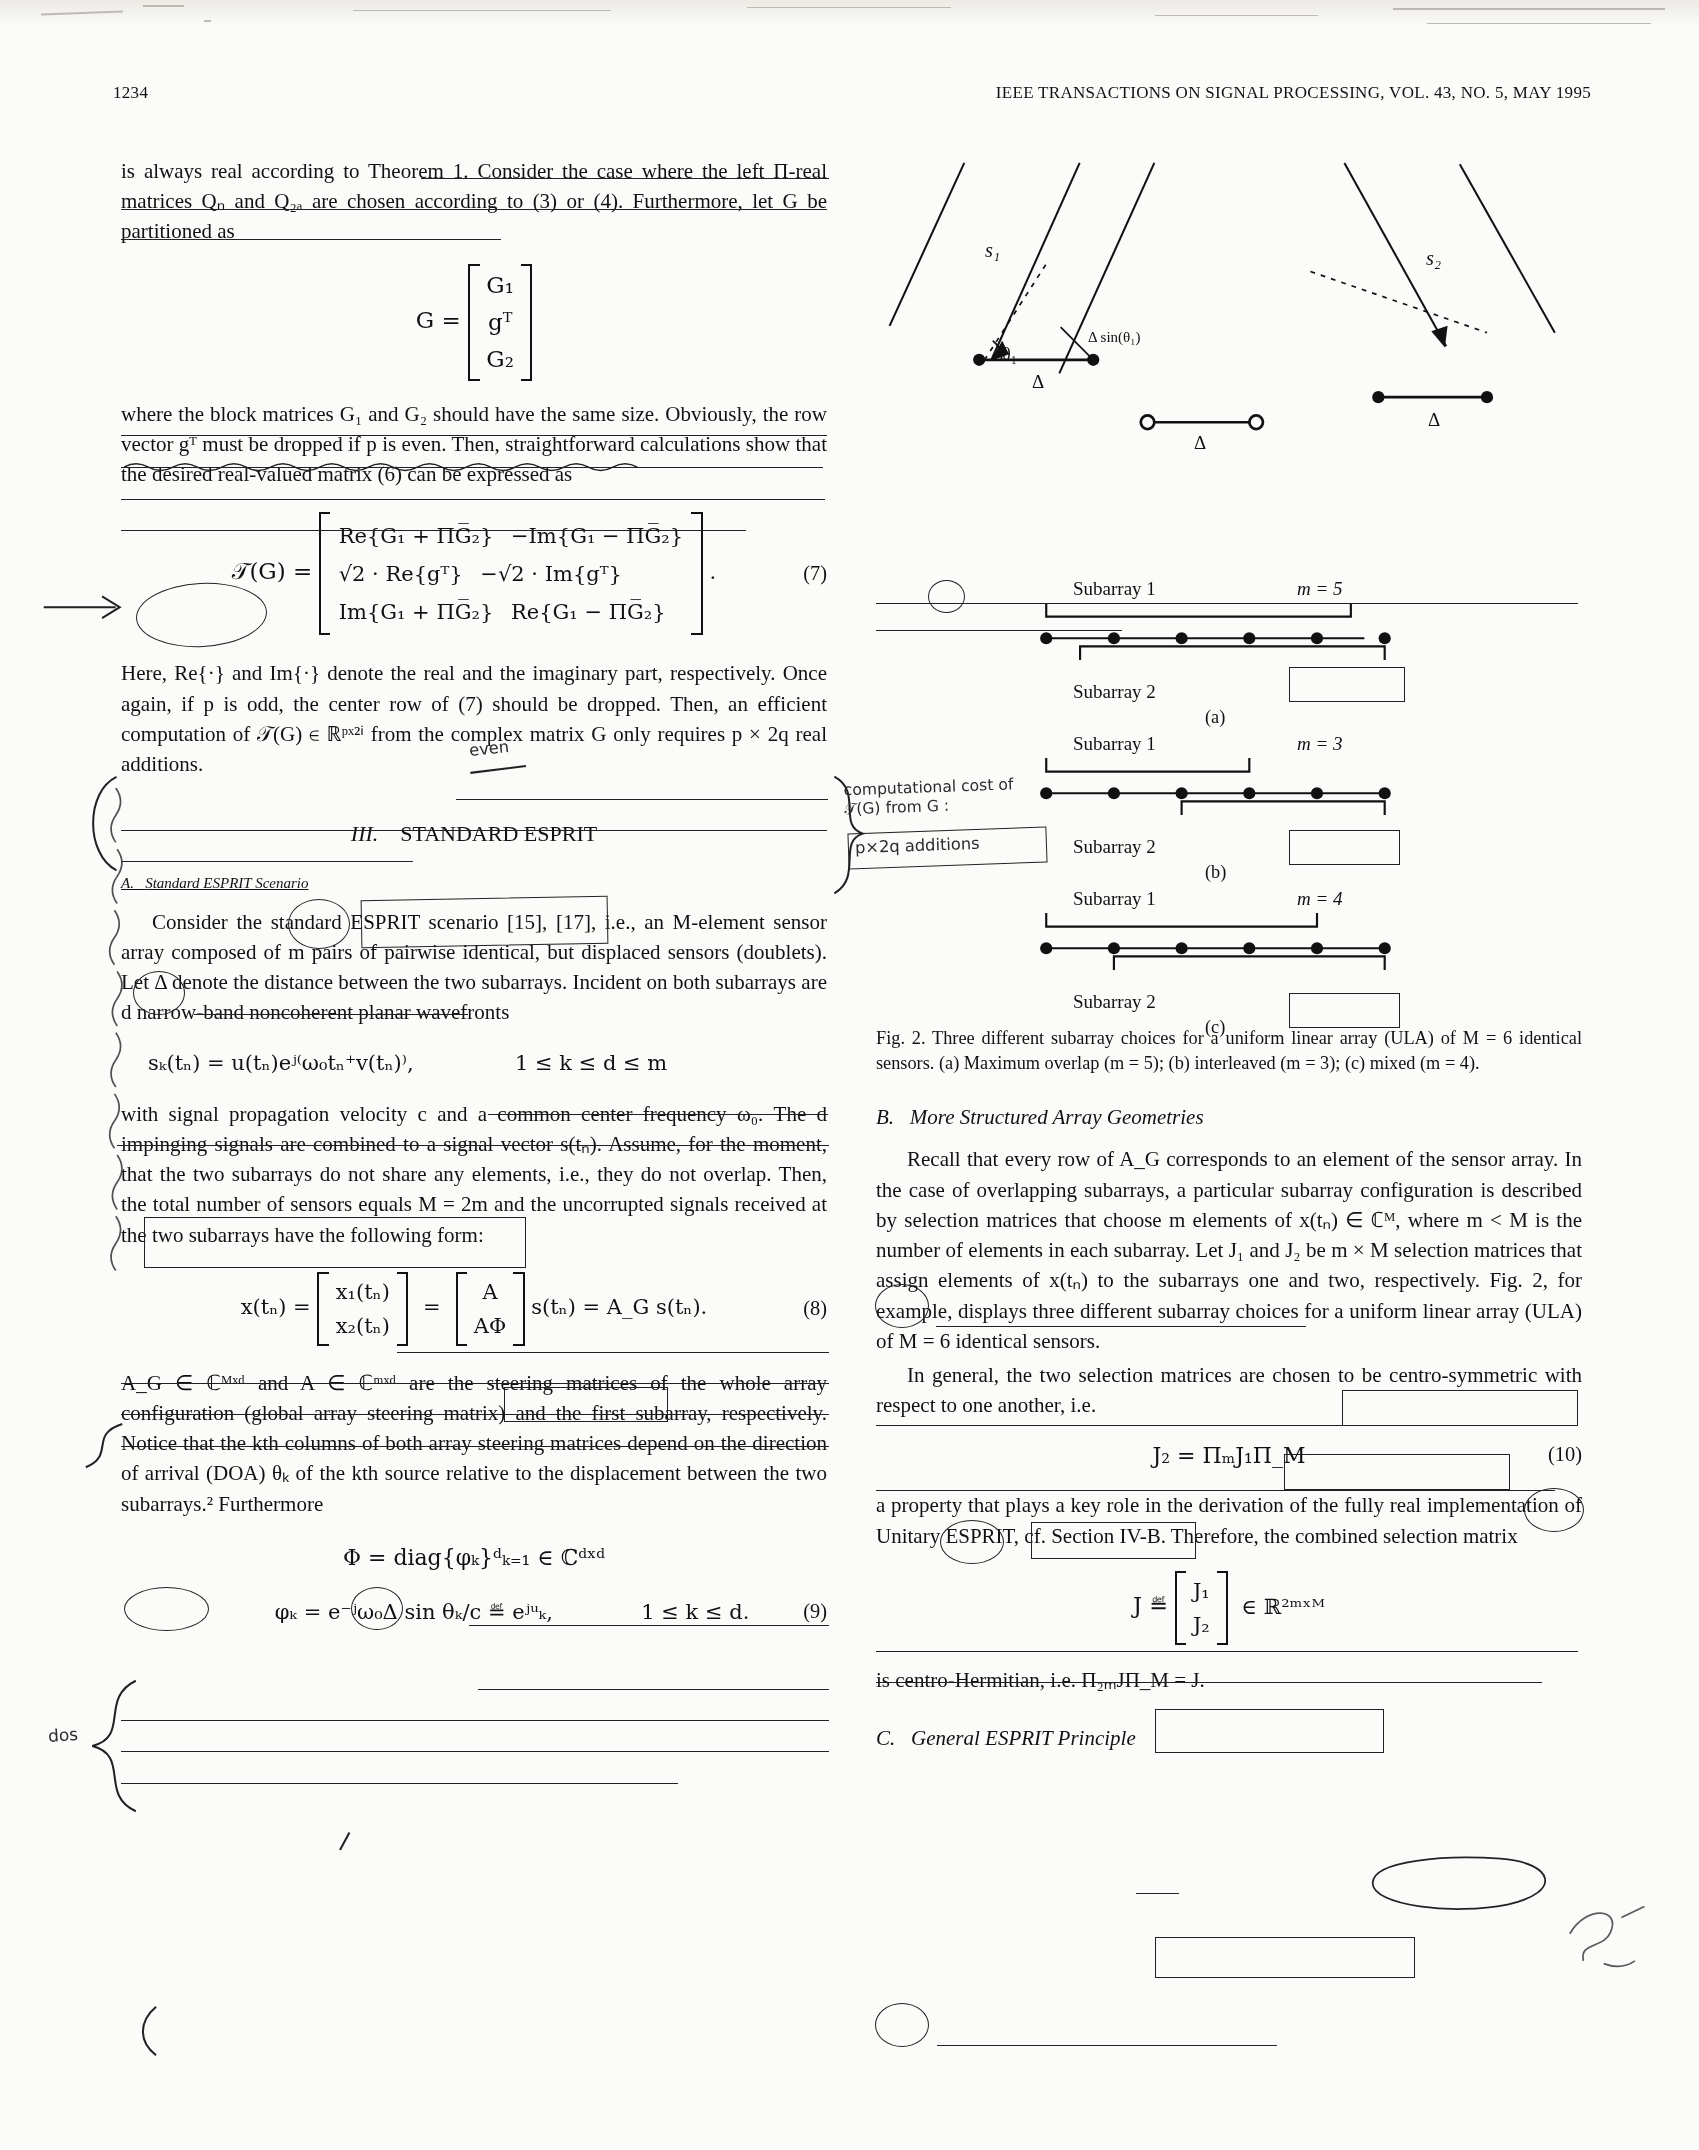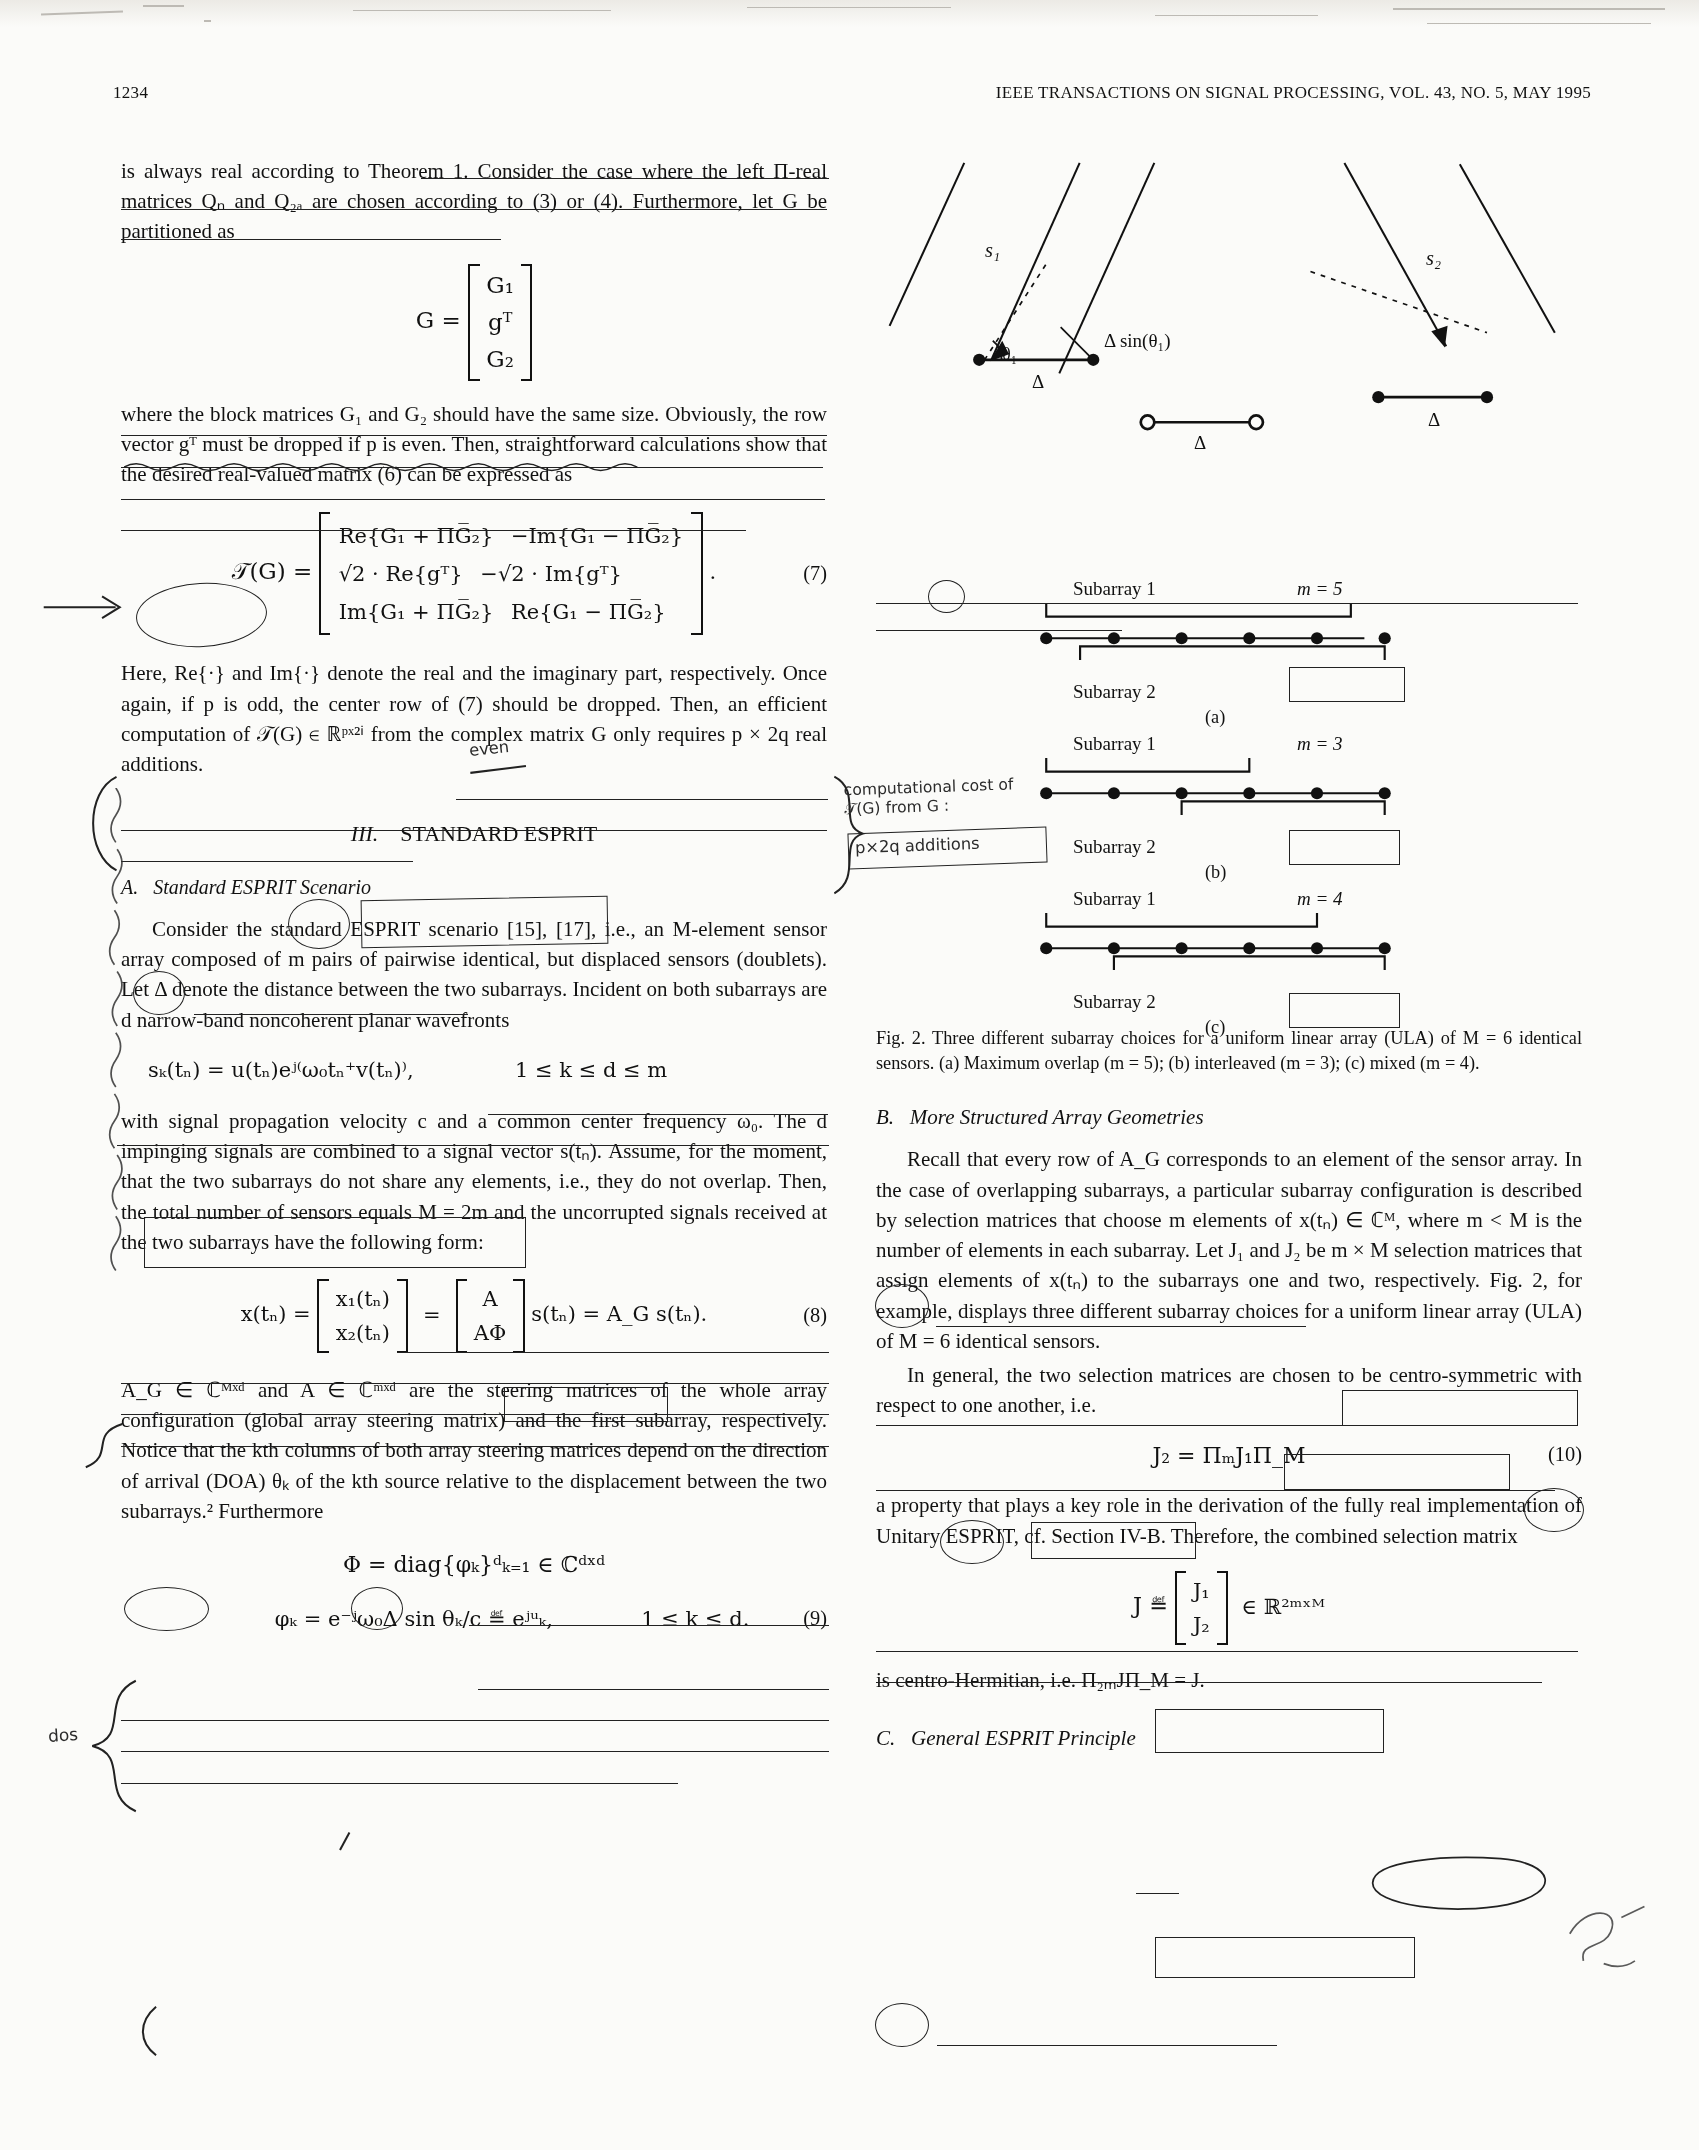--- a/index.html
+++ b/index.html
@@ -142,21 +142,21 @@
     </div>
 
     <p style="margin-top:19px;">Here, Re{·} and Im{·} denote the real and the imaginary part, respectively. Once again, if p is odd, the center row of (7) should be dropped. Then, an efficient computation of 𝒯(G) ∈ ℝᵖˣ²ⁱ from the complex matrix G only requires p × 2q real additions.</p>
 
     <div class="center" style="margin:39px 0 23px 0;font-size:22px;">
       <span class="it">III.</span>
       &nbsp;&nbsp;
       <span class="sc">STANDARD ESPRIT</span>
     </div>
 
-    <div style="margin:20.4px 0 12.2px 0;font-size:20px;">
+    <div style="margin:20.4px 0 12.2px 0;font-size:15px;text-decoration:underline;">
       <span class="it">A.</span>
       &nbsp;
       <span class="it">Standard ESPRIT Scenario</span>
     </div>
 
     <p class="ind">Consider the standard ESPRIT scenario [15], [17], i.e., an M-element sensor array composed of m pairs of pairwise identical, but displaced sensors (doublets). Let Δ denote the distance between the two subarrays. Incident on both subarrays are d narrow-band noncoherent planar wavefronts</p>
 
     <div class="eq" style="margin:20.4px 0;">
       <span style="display:inline-block;width:100%;text-align:left;padding-left:27px;">
         <span style="font-size:21px;">sₖ(tₙ) = u(tₙ)eʲ⁽ω₀tₙ⁺v(tₙ)⁾,</span>
@@ -253,21 +253,21 @@
 
         <g stroke="#111" stroke-width="4">
           <line x1="740" y1="355" x2="900" y2="355"></line>
         </g>
         <circle cx="740" cy="355" r="9" fill="#111"></circle>
         <circle cx="900" cy="355" r="9" fill="#111"></circle>
       </svg>
       <div style="position:absolute;left:109px;top:80px;font-style:italic;font-size:20.4px;">s₁</div>
       <div style="position:absolute;left:550px;top:88px;font-style:italic;font-size:20.4px;">s₂</div>
       <div style="position:absolute;left:126px;top:185px;font-size:18.3px;">θ₁</div>
-      <div style="position:absolute;left:228px;top:171px;font-size:19px;">Δ sin(θ₁)</div>
+      <div style="position:absolute;left:212px;top:171px;font-size:15px;">Δ sin(θ₁)</div>
       <div style="position:absolute;left:156px;top:212px;font-size:19px;">Δ</div>
       <div style="position:absolute;left:318px;top:273px;font-size:19px;">Δ</div>
       <div style="position:absolute;left:552px;top:250px;font-size:19px;">Δ</div>
     </div>
 
     <div class="figbox" style="margin-top:24.5px;">
 
       <div style="position:relative;height:140px;">
         <div style="position:absolute;left:197px;top:0;font-size:19px;">Subarray 1</div>
         <div style="position:absolute;left:421px;top:0;font-size:19px;font-style:italic;">m = 5</div>

